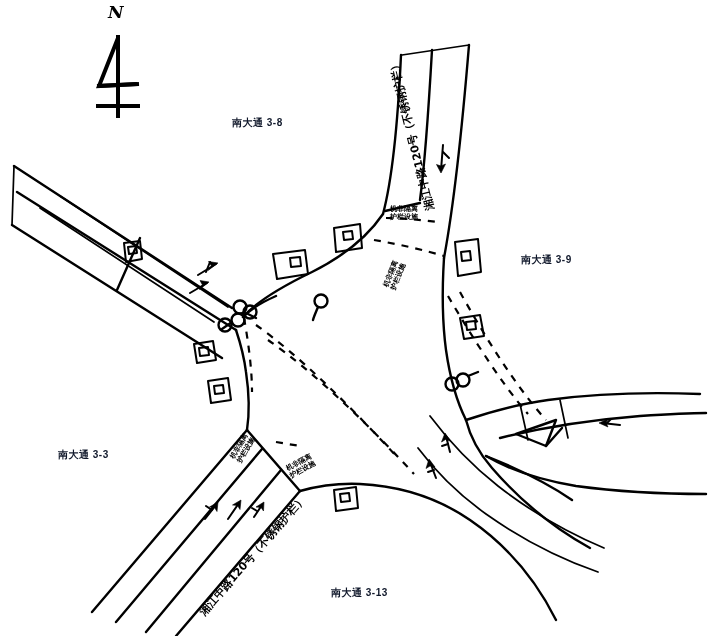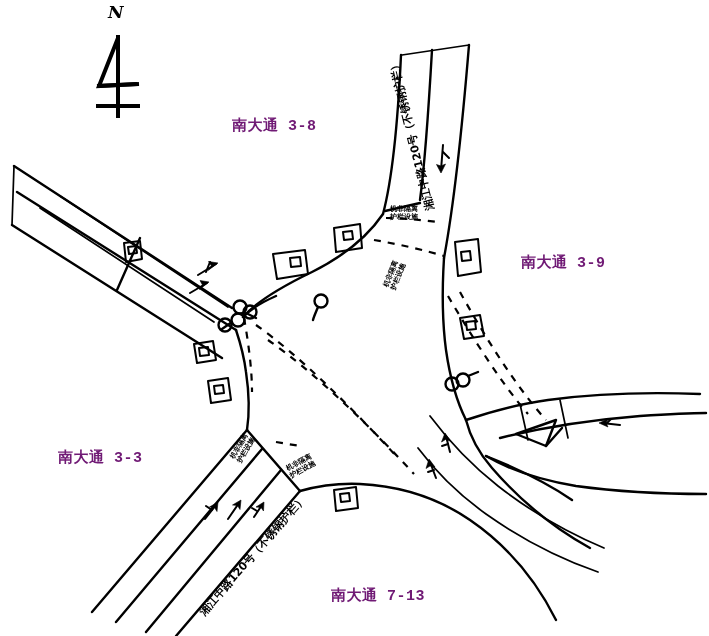--- a/index.html
+++ b/index.html
@@ -5,22 +5,22 @@
 <style>
   html,body{margin:0;padding:0;background:#ffffff;}
   body{
     font-family:"DejaVu Sans","Liberation Sans",sans-serif;
     width:709px;height:636px;overflow:hidden;position:relative;
   }
   #stage{position:relative;width:709px;height:636px;background:#fff;}
   svg#dwg{position:absolute;left:0;top:0;width:709px;height:636px;display:block;}
   .qlabel{
     position:absolute;
-    font-family:Liberation Mono, monospace;
-    font-size:15px;font-weight:bold;color:#701a75;white-space:nowrap;
+    font-family:Liberation Sans, sans-serif;
+    font-size:10px;font-weight:bold;color:#0f172a;white-space:nowrap;
     letter-spacing:0.5px;
   }
   .rotlabel{
     position:absolute;
     font-family:"DejaVu Sans","Liberation Sans",sans-serif;
     font-size:11px;font-weight:bold;color:#000;white-space:nowrap;
     transform-origin:0 0;
   }
   .smalltag{
     position:absolute;
@@ -239,21 +239,21 @@
   </svg>
 
   <div class="nlabel" style="left:108px;top:2px;">N</div>
 
   <div class="qlabel" style="left:232px;top:116px;">南大通 3-8</div>
 
   <div class="qlabel" style="left:521px;top:253px;text-align:right;">南大通 3-9</div>
 
   <div class="qlabel" style="left:58px;top:448px;">南大通 3-3</div>
 
-  <div class="qlabel" style="left:331px;top:586px;">南大通 7-13</div>
+  <div class="qlabel" style="left:331px;top:586px;">南大通 3-13</div>
 
   <div class="rotlabel" style="left:423px;top:212px;transform:rotate(-104deg);">湘江中路120号（不锈钢护栏）</div>
 
   <div class="rotlabel" style="left:196px;top:609px;transform:rotate(-49deg);">湘江中路120号（不锈钢护栏）</div>
 
   <div class="smalltag" style="left:390px;top:206px;transform:rotate(0deg);">
     <div>机非隔离</div>
     <div>护栏设施</div>
   </div>
 

